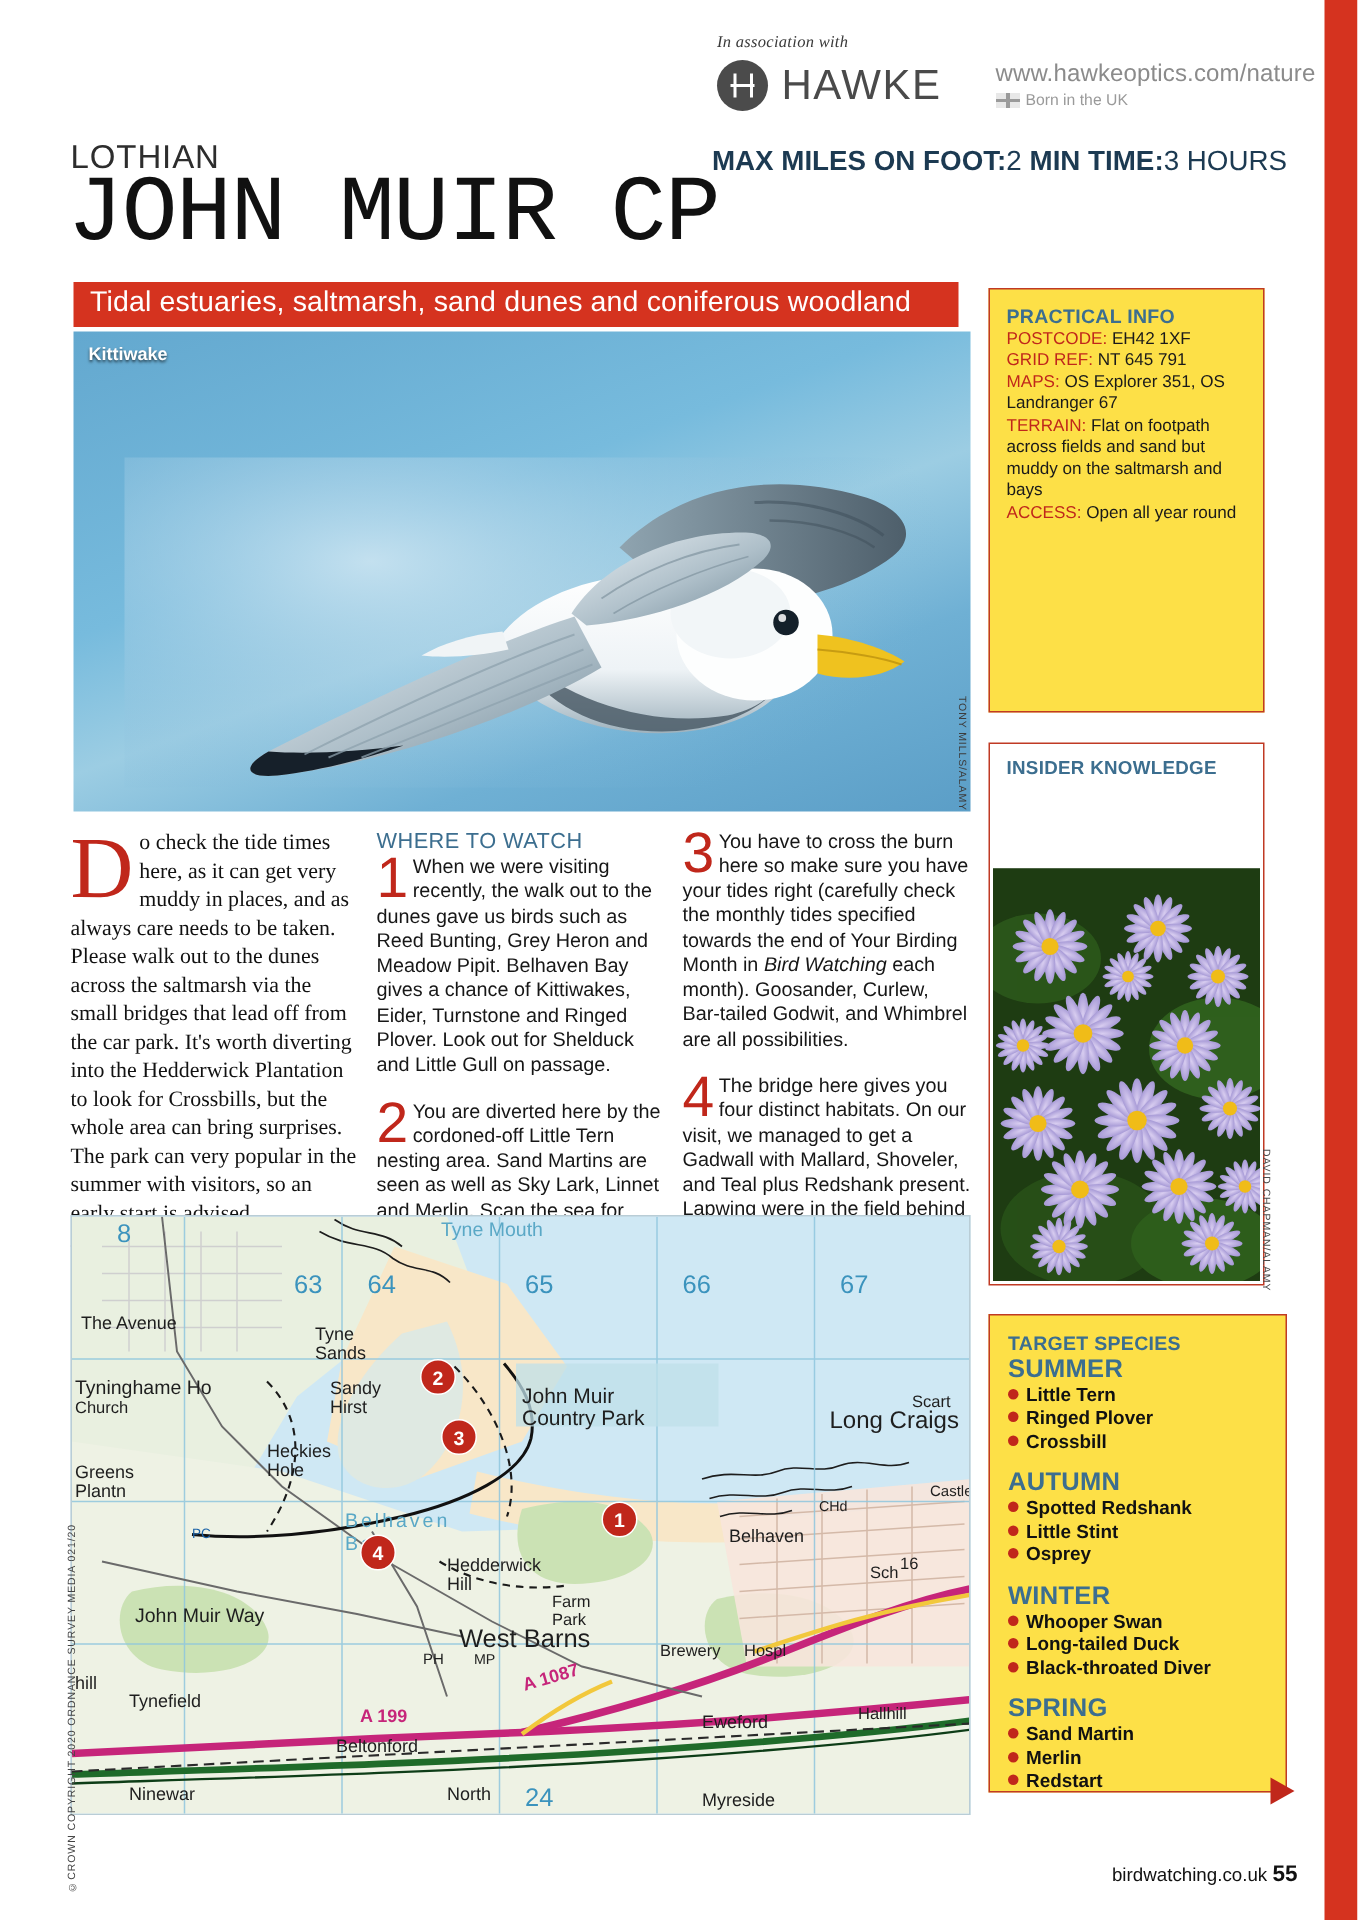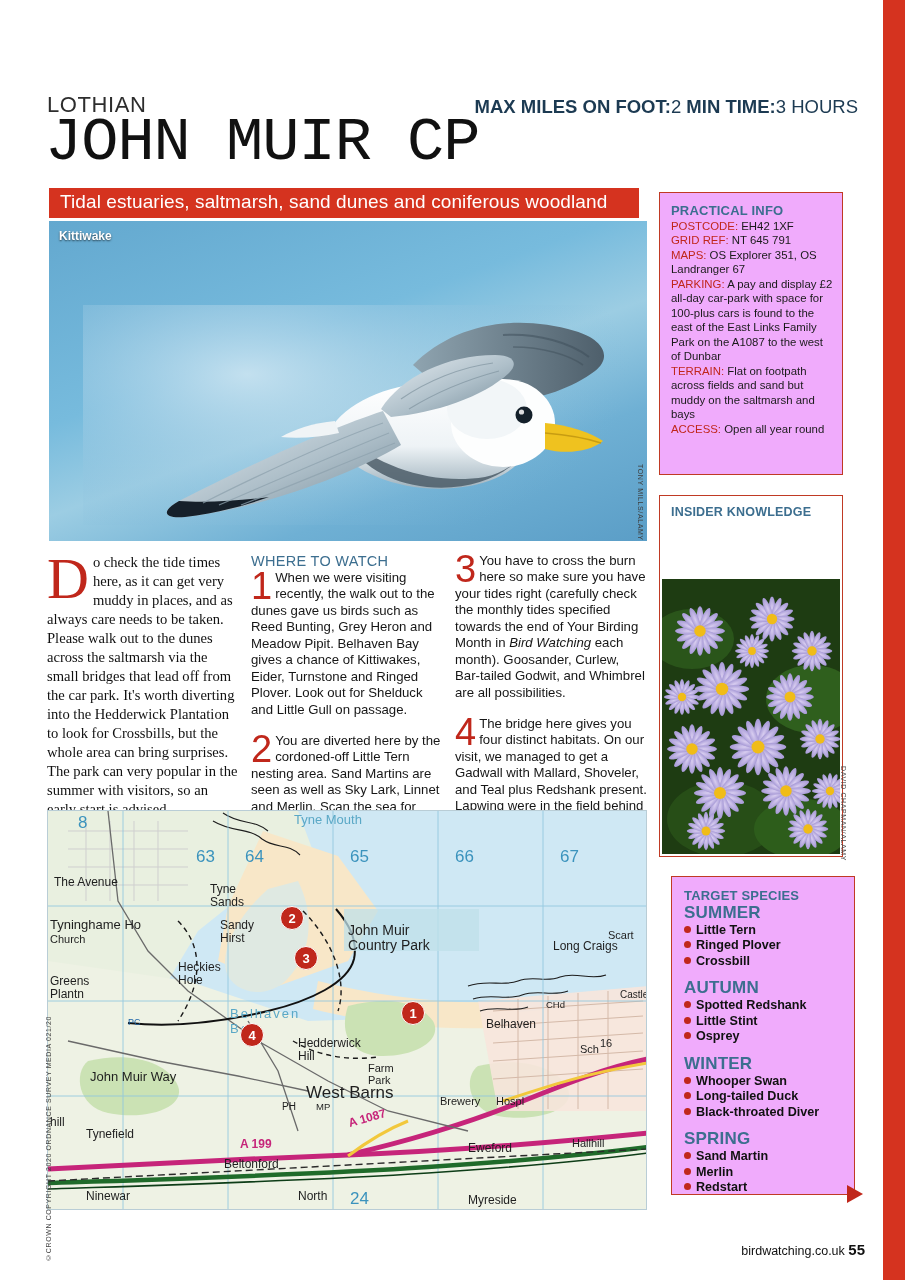--- a/index.html
+++ b/index.html
@@ -140,21 +140,21 @@
     font-family: "Liberation Sans", sans-serif; font-weight: 300;
     margin: 2px 3px 0 0;
   }
   .step p {
     font-size: 13.2px; line-height: 1.245; color: #161616;
   }
   .step p i { font-style: italic; }
 
   
   .panel {
-    position: absolute; border: 1.6px solid #c03a24; background: #f0abfc;
+    position: absolute; border: 1.6px solid #c03a24; background: #fde047;
   }
   .practical { left: 659px; top: 192px; width: 184px; height: 283px; padding: 10px 9px 8px 11px; }
   .p-title {
     font-size: 13px; color: #3c6e8f; font-weight: bold;
     letter-spacing: .2px; margin-bottom: 1px;
   }
   .p-line { font-size: 11.4px; line-height: 1.27; color: #1a1a1a; }
   .p-key { color: #c0271b; }
 
   .insider {
@@ -170,21 +170,21 @@
   }
   .ins-text { font-size: 12.4px; line-height: 1.22; color: #111; margin-top: 1px; }
   .flower-photo {
     position: absolute; left: 2px; right: 2px; bottom: 2px; height: 275px;
     overflow: hidden;
     background: radial-gradient(circle at 30% 70%, #2f5a1e 0%, #1d3a12 70%),
                 linear-gradient(#1f3d13,#16300c);
   }
 
   .target {
-    left: 659px; top: 876px; width: 184px; height: 319px; padding: 11px 9px 8px 12px; margin-left: 12px;
+    left: 659px; top: 876px; width: 199px; height: 319px; padding: 11px 9px 8px 12px;
   }
   .t-title { font-size: 13px; color: #3c6e8f; font-weight: bold; letter-spacing: .2px; }
   .t-season {
     font-size: 17px; color: #3c6e8f; font-weight: bold;
     letter-spacing: .2px; margin-top: 9px;
   }
   .t-season.first { margin-top: 0; }
   .t-item {
     font-size: 12.6px; color: #111; font-weight: bold;
     display: flex; align-items: baseline; gap: 5px; line-height: 1.23;
@@ -229,20 +229,37 @@
     position: absolute; color: #3b93bd; font-size: 17px; font-weight: 500;
   }
 </style>
 </head>
 <body>
 
 <div class="page">
 
   <div class="spine"></div>
 
+  <div class="assoc-block">
+    <div class="assoc-label">In association with</div>
+    <div class="assoc-row">
+      <div class="hawke-mark">
+          <i></i>
+        </div>
+      <div class="hawke-word">HAWKE</div>
+      <div class="assoc-div"></div>
+      <div class="assoc-url">
+        <div class="u">www.hawkeoptics.com/nature</div>
+        <div class="b">
+          <span class="flag"></span>
+          <span>Born in the UK</span>
+        </div>
+      </div>
+    </div>
+  </div>
 
   <div class="kicker">LOTHIAN</div>
 
   <div class="stats">
     <b>MAX MILES ON FOOT:</b><span class="lt">2</span>
     <b>MIN TIME:</b><span class="lt">3 HOURS</span>
   </div>
 
   <div class="headline">JOHN MUIR CP</div>
 
@@ -335,21 +352,20 @@
       <p>The bridge here gives you four distinct habitats. On our visit, we managed to get a Gadwall with Mallard, Shoveler, and Teal plus Redshank present. Lapwing were in the field behind with some Golden Plovers.</p>
     </div>
   </div>
 
   <div class="panel practical">
     <div class="p-title">PRACTICAL INFO</div>
     <div id="practical-rows">
         <div class="p-line"><span class="p-key">POSTCODE:</span><span> EH42 1XF</span></div>
         <div class="p-line"><span class="p-key">GRID REF:</span><span> NT 645 791</span></div>
         <div class="p-line"><span class="p-key">MAPS:</span><span> OS Explorer 351, OS Landranger 67</span></div>
-        <div class="p-line"><span class="p-key">PARKING:</span><span> A pay and display £2 all-day car-park with space for 100-plus cars is found to the east of the East Links Family Park on the A1087 to the west of Dunbar</span></div>
         <div class="p-line"><span class="p-key">TERRAIN:</span><span> Flat on footpath across fields and sand but muddy on the saltmarsh and bays</span></div>
         <div class="p-line"><span class="p-key">ACCESS:</span><span> Open all year round</span></div>
       </div>
   </div>
 
   <div class="insider">
     <div class="ins-head">
       <div class="ins-title">INSIDER KNOWLEDGE</div>
     </div>
     <div class="flower-photo">
@@ -803,21 +819,21 @@
     <div class="maplbl" style="left:162px;top:72px;font-size:12px;line-height:1.1;width:50px;white-space:normal;">Tyne Sands</div>
     <div class="maplbl" style="left:172px;top:108px;font-size:12px;line-height:1.1;width:52px;white-space:normal;">Sandy Hirst</div>
     <div class="maplbl" style="left:130px;top:150px;font-size:12px;line-height:1.1;width:54px;white-space:normal;">Heckies Hole</div>
     <div class="maplbl" style="left:2px;top:106px;font-size:13px;">Tyninghame Ho</div>
     <div class="maplbl" style="left:2px;top:122px;font-size:11px;">Church</div>
     <div class="maplbl" style="left:6px;top:64px;font-size:12px;">The Avenue</div>
     <div class="maplbl" style="left:2px;top:164px;font-size:12px;line-height:1.1;width:54px;white-space:normal;">Greens Plantn</div>
     <div class="maplbl" style="left:300px;top:112px;font-size:14px;line-height:1.05;width:100px;white-space:normal;">John Muir Country Park</div>
     <div class="maplbl" style="left:182px;top:196px;font-size:13px;color:#5aa8c6;letter-spacing:2px;line-height:1.15;width:92px;white-space:normal;">Belhaven Bay</div>
     <div class="maplbl" style="left:438px;top:206px;font-size:12px;">Belhaven</div>
-    <div class="maplbl" style="left:505px;top:128px;font-size:12px;">Long Craigs</div>
+    <div class="maplbl" style="left:505px;top:128px;font-size:16px;">Long Craigs</div>
     <div class="maplbl" style="left:560px;top:118px;font-size:11px;">Scart</div>
     <div class="maplbl" style="left:572px;top:178px;font-size:10px;">Castle</div>
     <div class="maplbl" style="left:498px;top:188px;font-size:9.5px;">CHd</div>
     <div class="maplbl" style="left:532px;top:232px;font-size:11px;">Sch</div>
     <div class="maplbl" style="left:250px;top:226px;font-size:12px;line-height:1.08;width:66px;white-space:normal;">Hedderwick Hill</div>
     <div class="maplbl" style="left:320px;top:252px;font-size:11px;line-height:1.08;width:34px;white-space:normal;">Farm Park</div>
     <div class="maplbl" style="left:258px;top:272px;font-size:17px;">West Barns</div>
     <div class="maplbl" style="left:234px;top:290px;font-size:10px;">PH</div>
     <div class="maplbl" style="left:268px;top:290px;font-size:9.5px;">MP</div>
     <div class="maplbl" style="left:392px;top:284px;font-size:11px;">Brewery</div>

